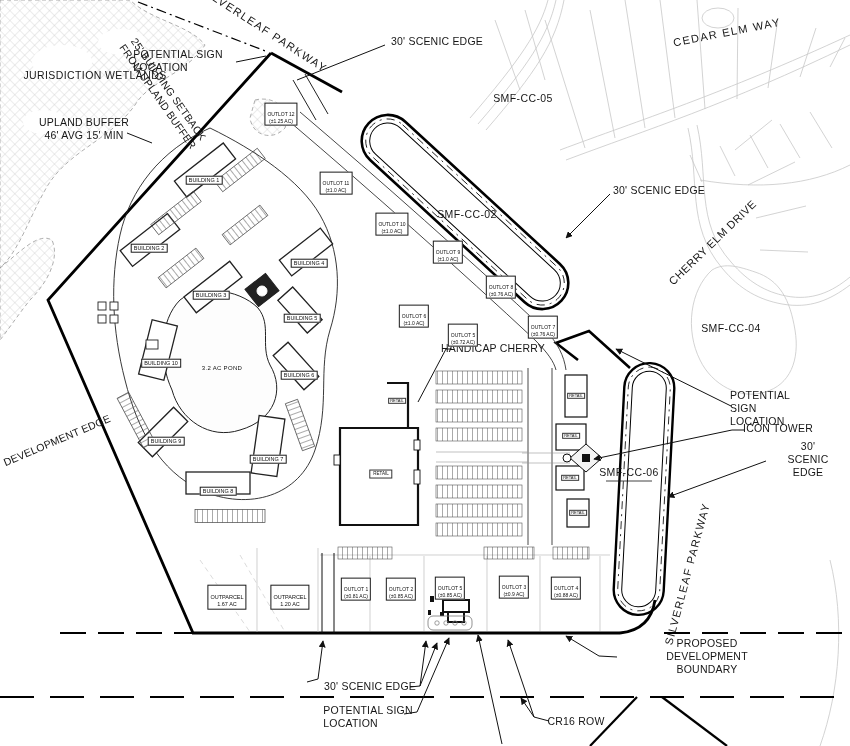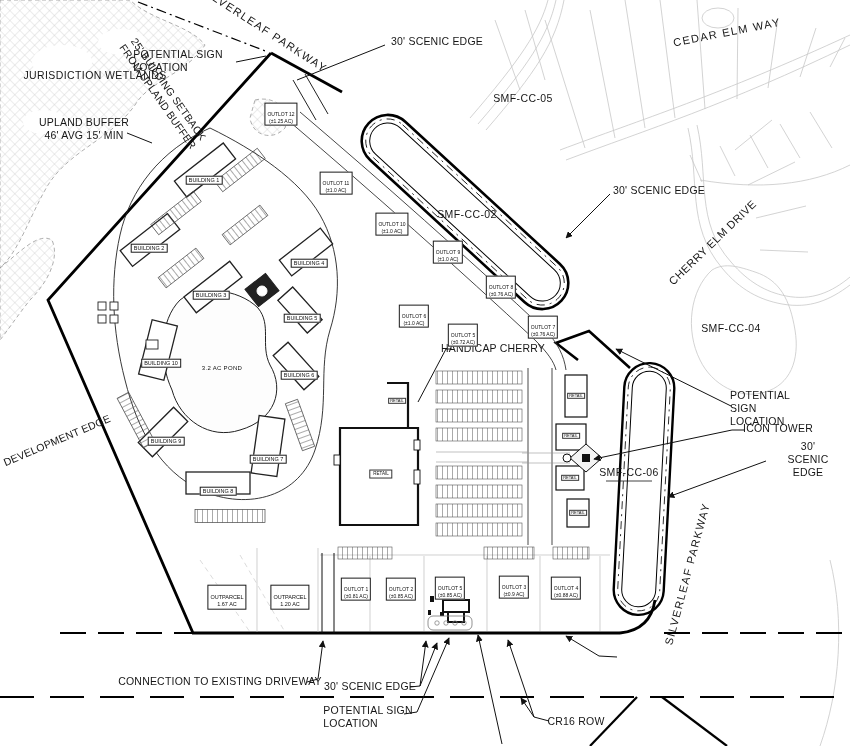--- a/index.html
+++ b/index.html
@@ -240,21 +240,21 @@
 <div class="cl area" style="left:731px;top:329px">SMF-CC-04</div>
 <div class="cl area" style="left:467px;top:215px">SMF-CC-02</div>
 <div class="cl" style="left:493px;top:349px">HANDICAP CHERRY</div>
 <div class="cl right" style="left:770px;top:409px">POTENTIAL SIGN
 LOCATION</div>
 <div class="cl" style="left:778px;top:429px">ICON TOWER</div>
 <div class="cl area" style="left:629px;top:473px">SMF-CC-06</div>
 <div class="cl" style="left:808px;top:460px">30' SCENIC EDGE</div>
 <div class="cl road" style="left:688px;top:574px;transform:translate(-50%,-50%) rotate(-75deg)">SILVERLEAF PARKWAY</div>
 <div class="cl" style="left:49px;top:444px;transform:translate(-50%,-50%) rotate(-23deg)">35' DEVELOPMENT EDGE</div>
-<div class="cl" style="left:220px;top:682px">CONNECTION TO EXISTING DRIVEWAY</div>
+<div class="cl" style="left:707px;top:657px">PROPOSED DEVELOPMENT BOUNDARY</div>
 <div class="cl" style="left:370px;top:687px">30' SCENIC EDGE</div>
 <div class="cl right" style="left:368px;top:717px">POTENTIAL SIGN
 LOCATION</div>
 <div class="cl" style="left:576px;top:722px">CR16 ROW</div>
 <div class="pond" style="left:222px;top:368px">3.2 AC POND</div>
 
 <div class="box" style="left:281px;top:114px">
   <span>OUTLOT 12</span><span>(±1.25 AC)</span></div>
 <div class="box" style="left:336px;top:183px">
   <span>OUTLOT 11</span><span>(±1.0 AC)</span></div>

